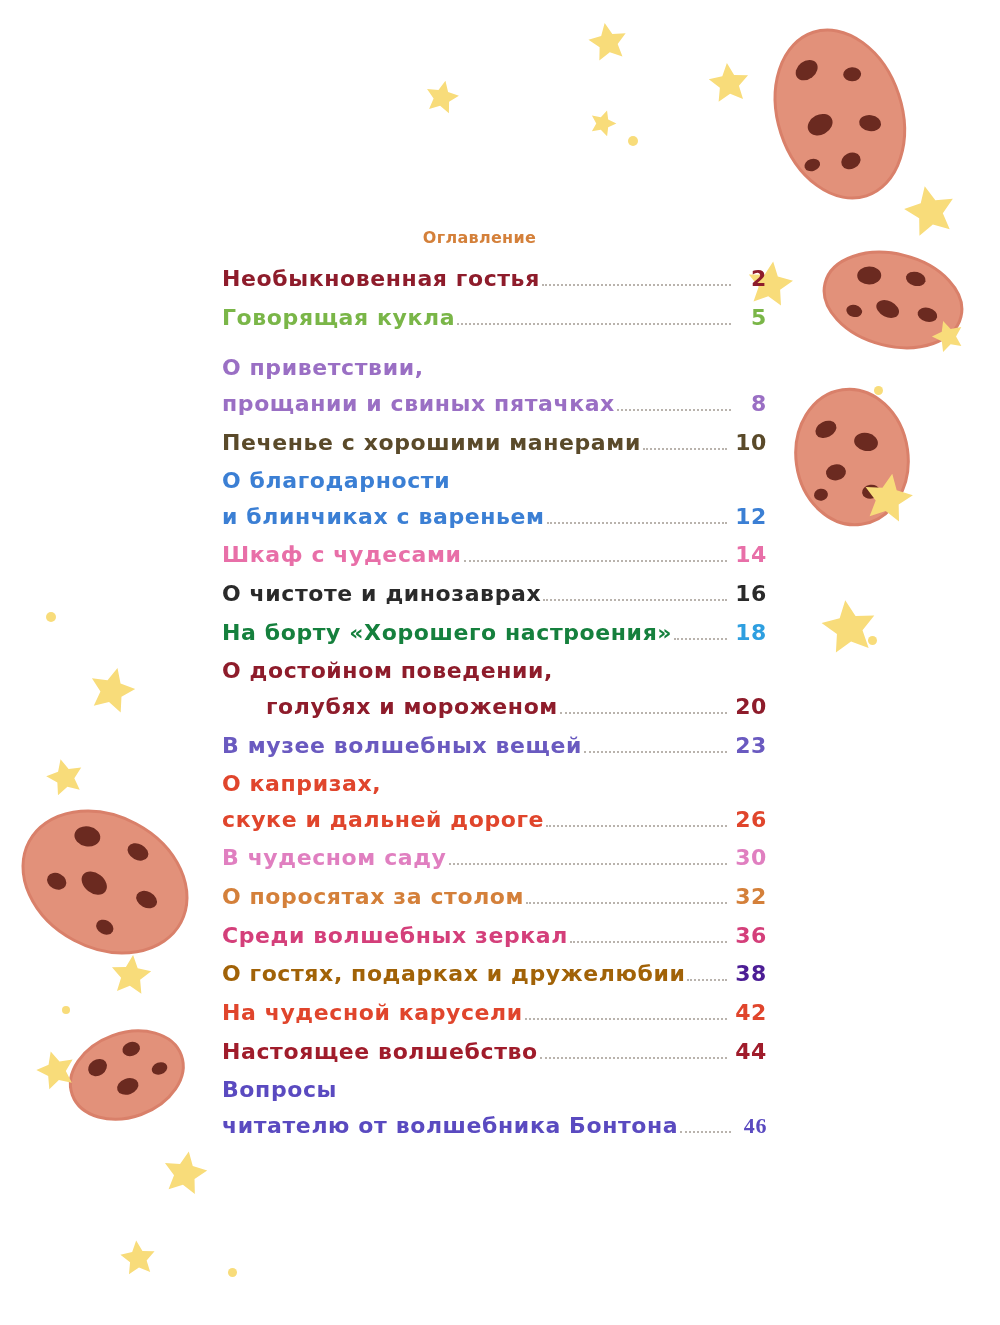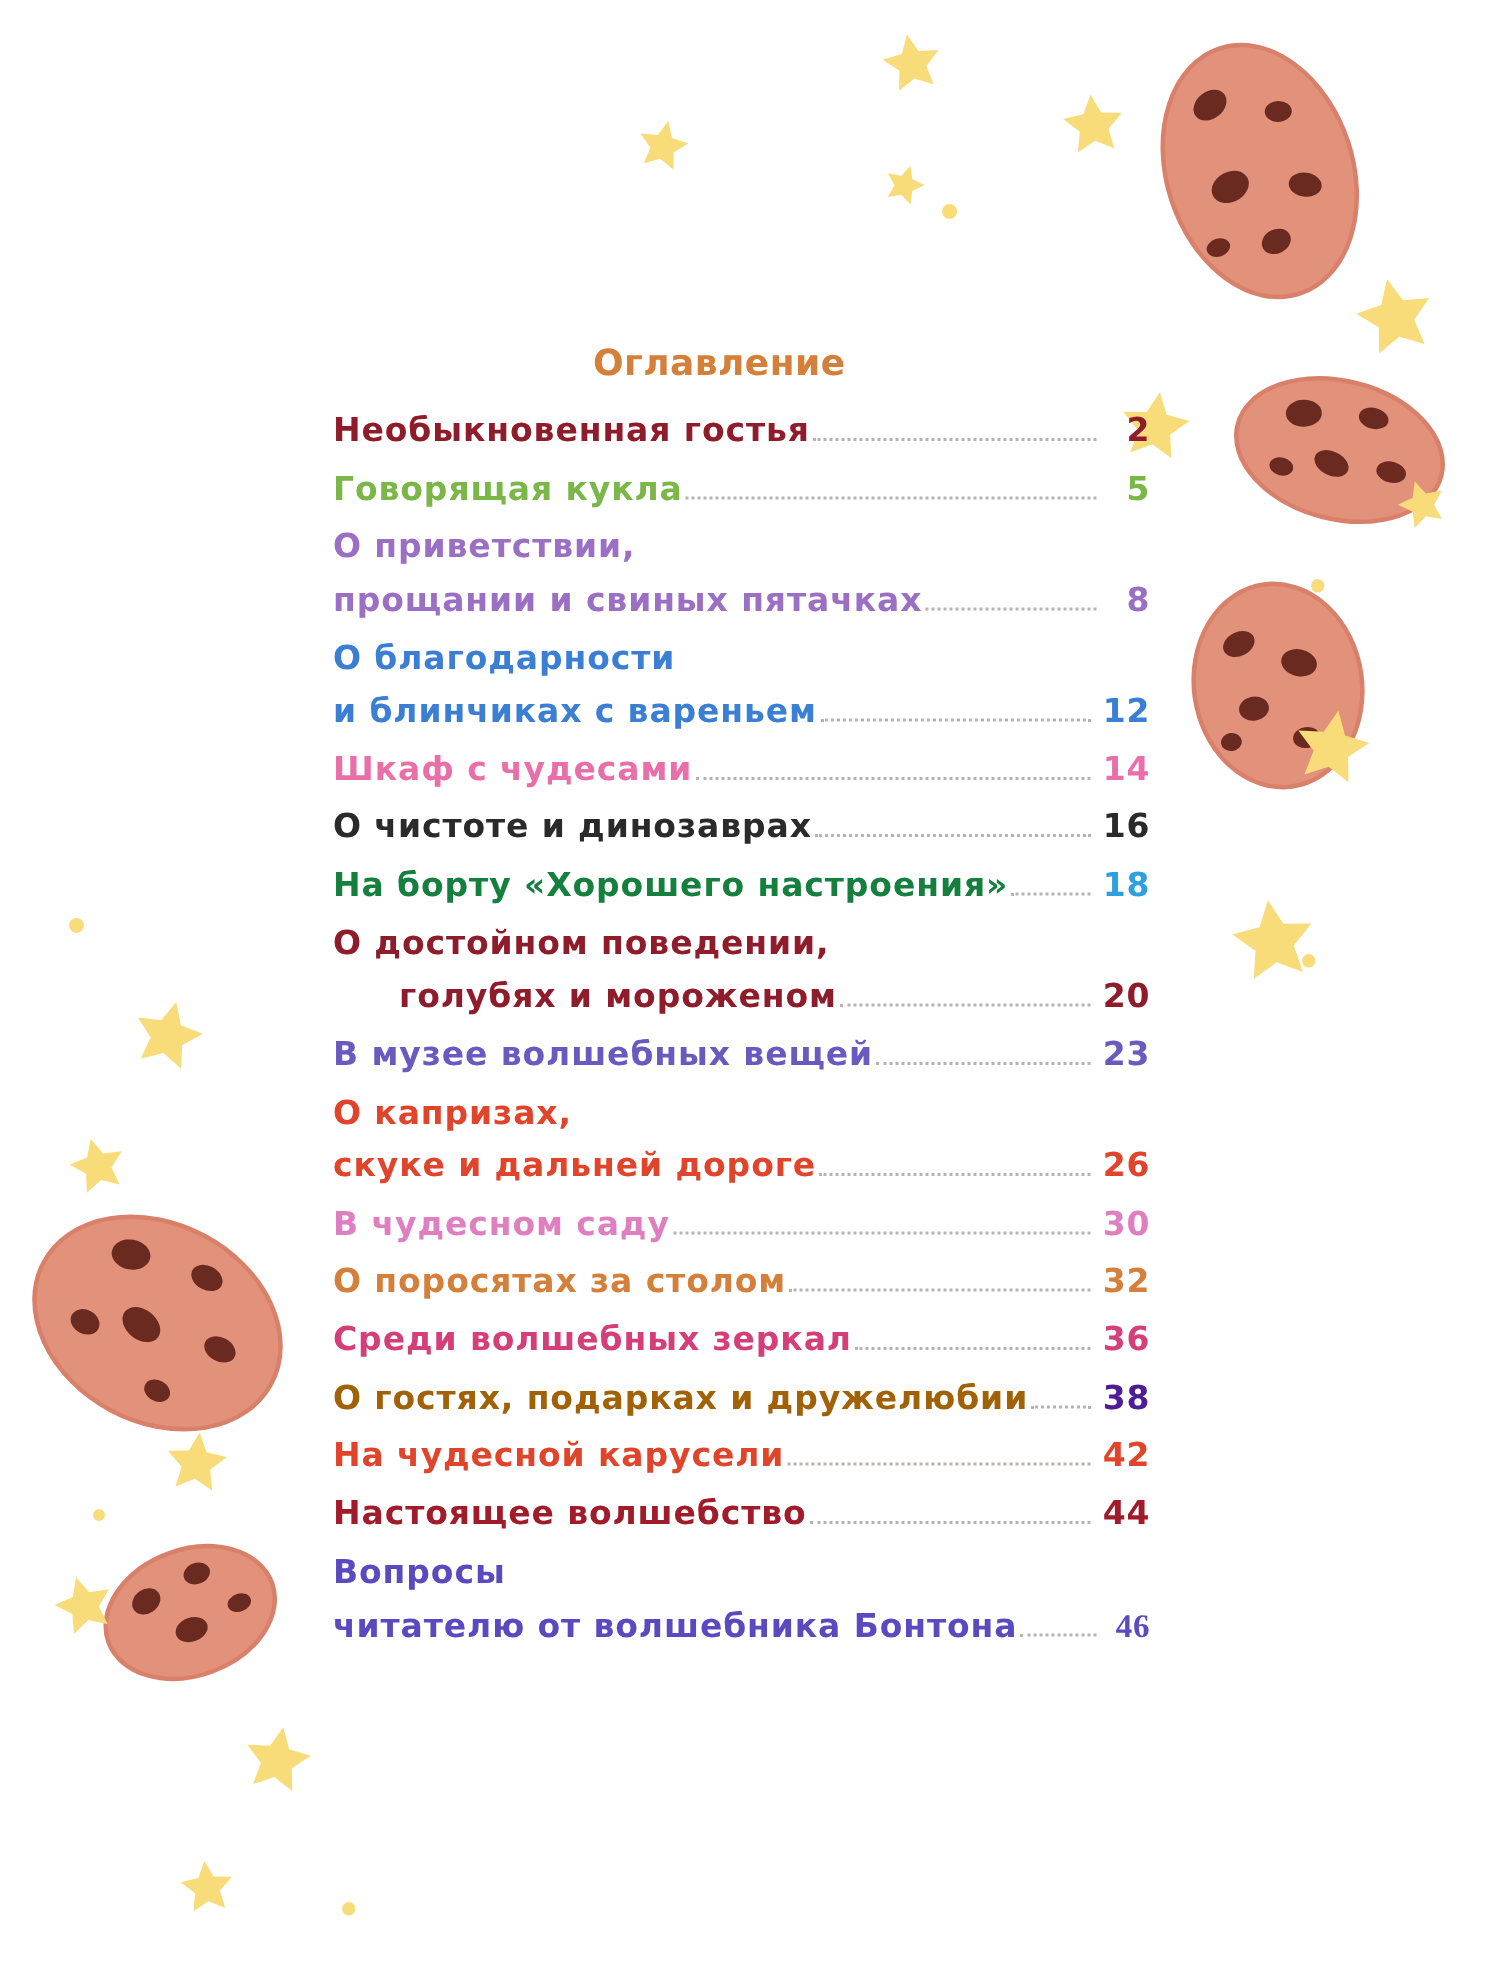--- a/index.html
+++ b/index.html
@@ -38,21 +38,21 @@
   
   .toc {
     position: absolute;
     left: 222px;
     top: 228px;
     width: 545px;
     z-index: 3;
   }
   .toc-title {
     text-align: center;
-    font-size: 24px;
+    font-size: 16px;
     font-weight: 700;
     color: #d4803a;
     letter-spacing: 0.3px;
     margin: 0 0 14px 0;
     padding-right: 30px;
   }
   .entry {
     display: block;
     margin-bottom: 3px;
   }
@@ -211,27 +211,34 @@
       </div>
       <div class="entry">
         <div class="line">
           <span class="txt" style="color: rgb(122, 182, 72);">Говорящая  кукла</span>
           <span class="leader"></span>
           <span class="pg" style="color: rgb(122, 182, 72);">5</span>
         </div>
       </div>
       <div class="entry">
         <div class="line nopage">
-          <span class="txt" style="color: rgb(154, 111, 196);">О  приветствии,</span>
+          <span class="txt" style="color: rgb(154, 111, 196); margin-top: 12px;">О  приветствии,</span>
           <span class="leader blank"></span>
         </div>
         <div class="line">
           <span class="txt" style="color: rgb(154, 111, 196);">прощании  и  свиных  пятачках</span>
           <span class="leader"></span>
           <span class="pg" style="color: rgb(154, 111, 196);">8</span>
+        </div>
+      </div>
+      <div class="entry">
+        <div class="line">
+          <span class="txt" style="color: rgb(90, 74, 42);">Печенье  с  хорошими  манерами</span>
+          <span class="leader"></span>
+          <span class="pg" style="color: rgb(90, 74, 42);">10</span>
         </div>
       </div>
       <div class="entry">
         <div class="line nopage">
           <span class="txt" style="color: rgb(59, 127, 212);">О  благодарности</span>
           <span class="leader blank"></span>
         </div>
         <div class="line">
           <span class="txt" style="color: rgb(59, 127, 212);">и  блинчиках  с  вареньем</span>
           <span class="leader"></span>

